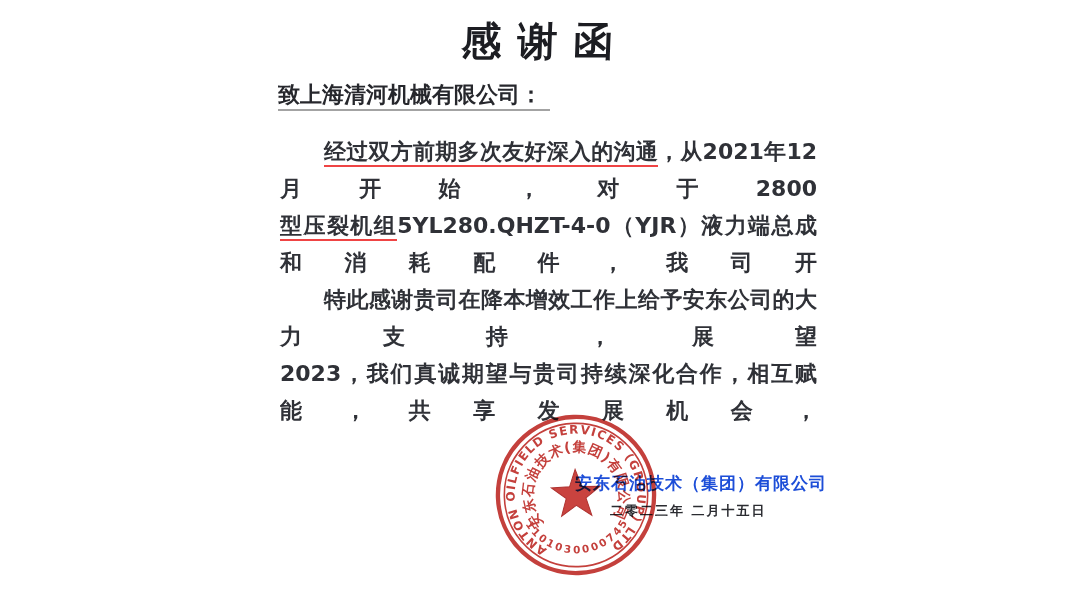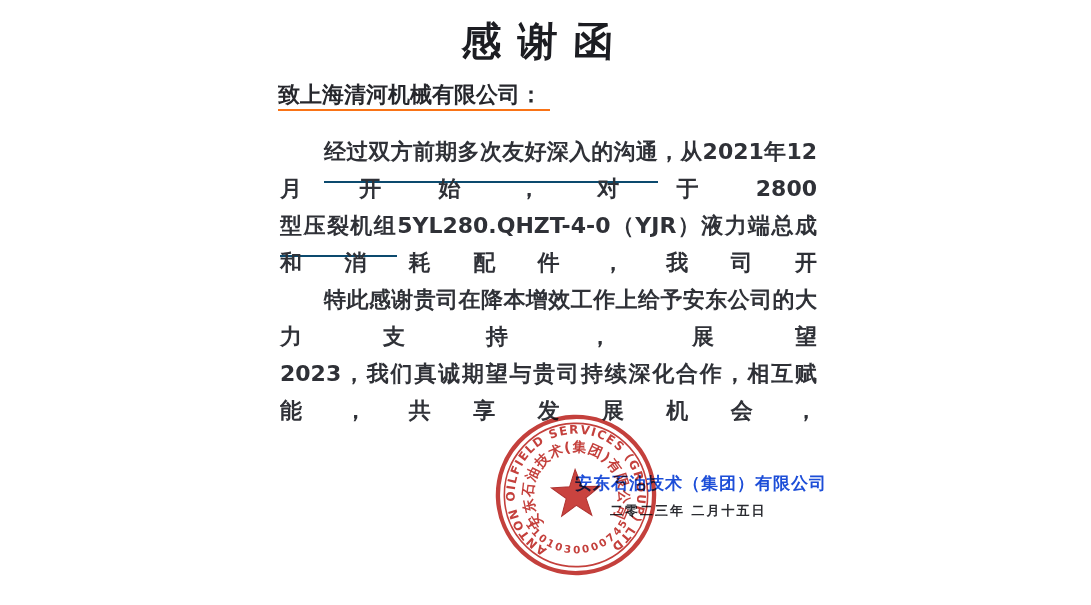--- a/index.html
+++ b/index.html
@@ -28,40 +28,40 @@
   }
   .salutation {
     position: absolute;
     left: 278px;
     top: 80px;
     font-size: 22px;
     font-weight: 700;
     color: #26272c;
   }
   .salutation .u {
-    border-bottom: 2px solid #f97316;
+    border-bottom: 2px solid #a3a3a3;
     padding-bottom: 2px;
     padding-right: 8px;
   }
   .body-text {
     position: absolute;
     left: 280px;
     top: 133px;
     width: 537px;
     font-size: 22px;
     font-weight: 600;
     line-height: 37px;
     color: #2f3137;
   }
   .line { width: 100%; white-space: nowrap; }
   .line.j { text-align: justify; text-align-last: justify; white-space: normal; }
   .line.indent { text-indent: 44px; }
   .u-inline {
-    border-bottom: 2px solid #0c4a6e;
-    padding-bottom: 17px;
+    border-bottom: 2px solid #ef4444;
+    padding-bottom: 1px;
   }
   .signature {
     position: absolute;
     left: 575px;
     top: 472px;
     font-size: 17px;
     font-weight: 600;
     letter-spacing: 1px;
     color: #1d4ed8;
   }

